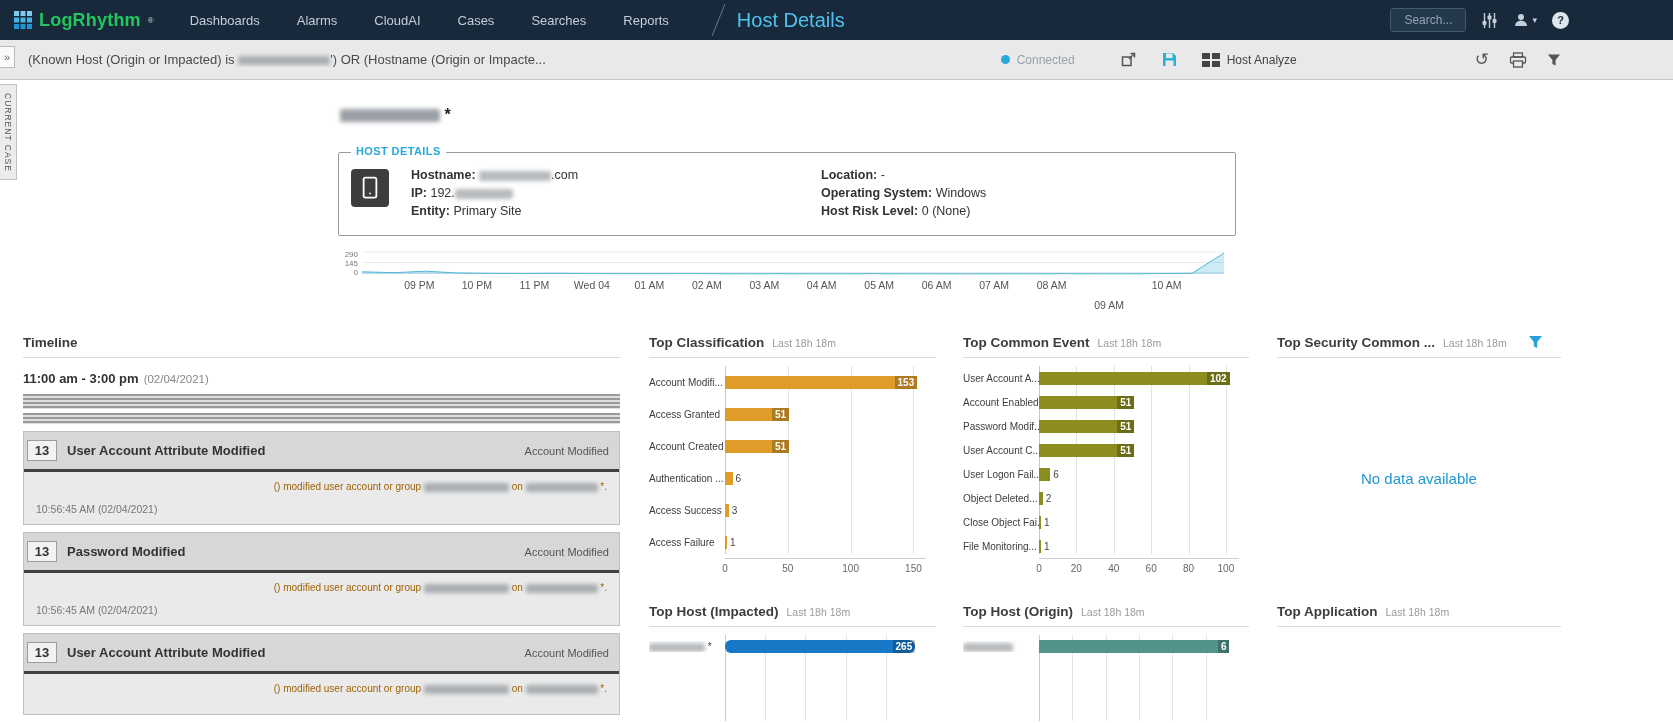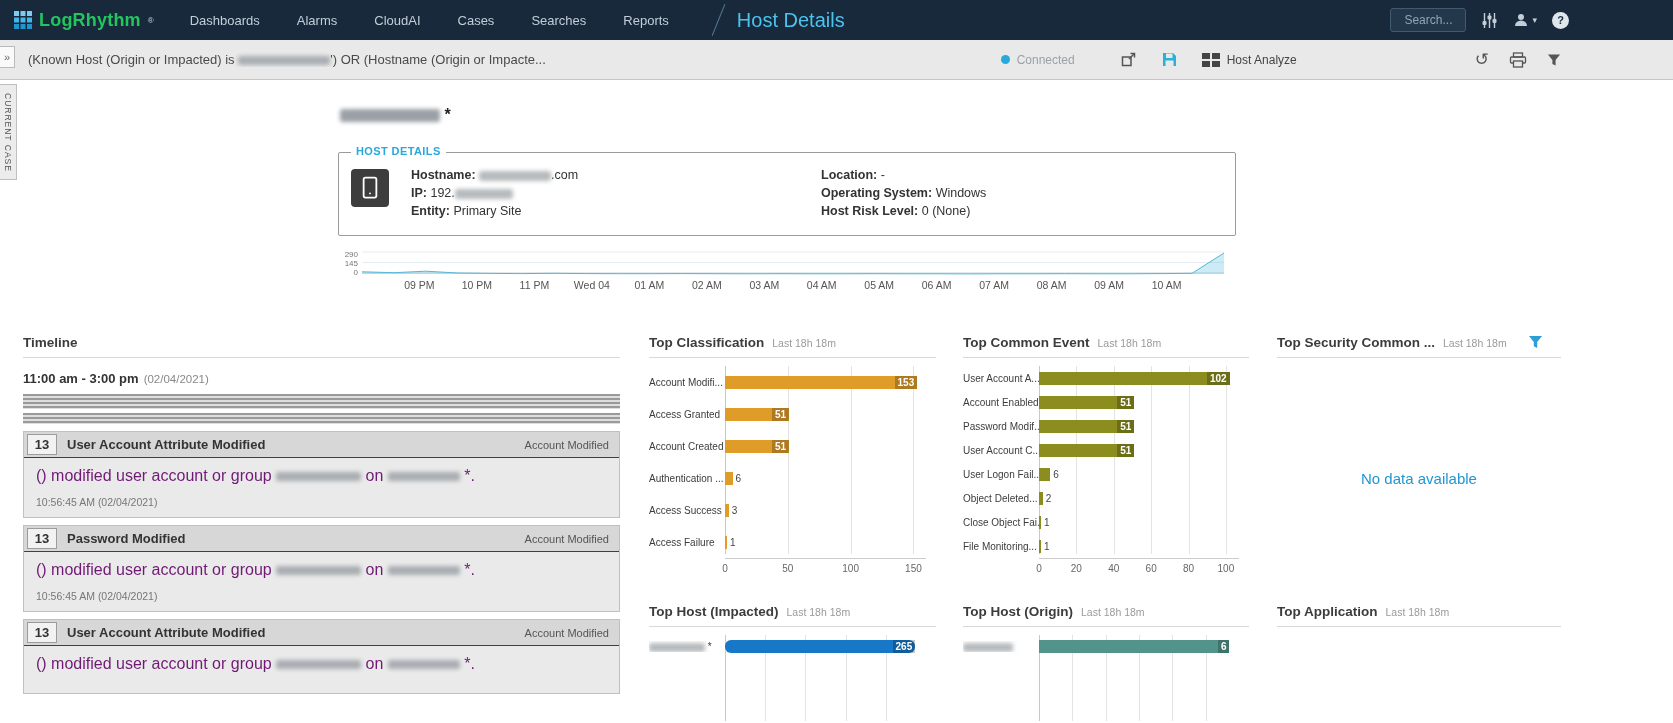--- a/index.html
+++ b/index.html
@@ -98,27 +98,27 @@
   .hchart-axis .tick { position:absolute; transform:translateX(-50%); font-size:10px; color:#666; top:4px; }
 
   
   #timeline-panel { left:23px; top:335px; width:597px; }
   .tl-time { margin-top:13px; font-size:13px; color:#333; font-weight:bold; }
   .tl-date { font-size:11.5px; color:#888; font-weight:normal; margin-left:5px; }
   .tl-collapsed { margin-top:8px; cursor:pointer; }
   .tl-lines-a { height:15px; background:repeating-linear-gradient(to bottom,#9a9a9a 0 2.5px,#dedede 2.5px 4px); }
   .tl-lines-b { height:11px; margin-top:4px; background:repeating-linear-gradient(to bottom,#9a9a9a 0 2.5px,#dedede 2.5px 4px); }
   .event-card { margin-top:7px; border:1px solid #c0c0c0; background:#eaeaea; cursor:pointer; }
-  .ec-header { background:#d7d7d7; display:flex; align-items:center; height:26px; border-bottom:1px solid #404040; }
+  .ec-header { background:#d7d7d7; display:flex; align-items:center; height:40px; border-bottom:3px solid #404040; }
   .ec-count { min-width:30px; height:21px; background:#f2f2f2; border:1px solid #9c9c9c; display:flex; align-items:center;
               justify-content:center; font-weight:bold; font-size:13px; color:#333; margin:0 10px 0 3px; }
   .ec-title { font-size:13px; font-weight:600; color:#333; flex:1; }
   .ec-cat { font-size:11px; color:#555; padding-right:10px; }
   .ec-body { padding:9px 12px 9px 12px; }
-  .ec-text { font-size:16px; color:#701a75; }
+  .ec-text { font-size:10px; color:#a16207;text-align:right; }
   .ec-time { margin-top:11px; font-size:10.5px; color:#777; }
 
   #classification-panel { left:649px; top:335px; width:287px; }
   #common-panel { left:963px; top:335px; width:286px; }
   #security-panel { left:1277px; top:335px; width:284px; }
   #impacted-panel { left:649px; top:604px; width:287px; }
   #origin-panel { left:963px; top:604px; width:286px; }
   #application-panel { left:1277px; top:604px; width:284px; }
 </style>
 </head>
@@ -280,21 +280,21 @@
       <span style="left: 20%;">11 PM</span>
       <span style="left: 26.6667%;">Wed 04</span>
       <span style="left: 33.3333%;">01 AM</span>
       <span style="left: 40%;">02 AM</span>
       <span style="left: 46.6667%;">03 AM</span>
       <span style="left: 53.3333%;">04 AM</span>
       <span style="left: 60%;">05 AM</span>
       <span style="left: 66.6667%;">06 AM</span>
       <span style="left: 73.3333%;">07 AM</span>
       <span style="left: 80%;">08 AM</span>
-      <span style="left: 86.6667%;">09 AM</span>
+      <span style="left: 86.6667%; margin-top: 20px;">09 AM</span>
       <span style="left: 93.3333%;">10 AM</span>
     </div>
 </div>
 
 <div class="panel" id="timeline-panel">
   <div class="panel-header">
       <span class="panel-title">Timeline</span>
     </div>
 
   <div class="tl-time">

